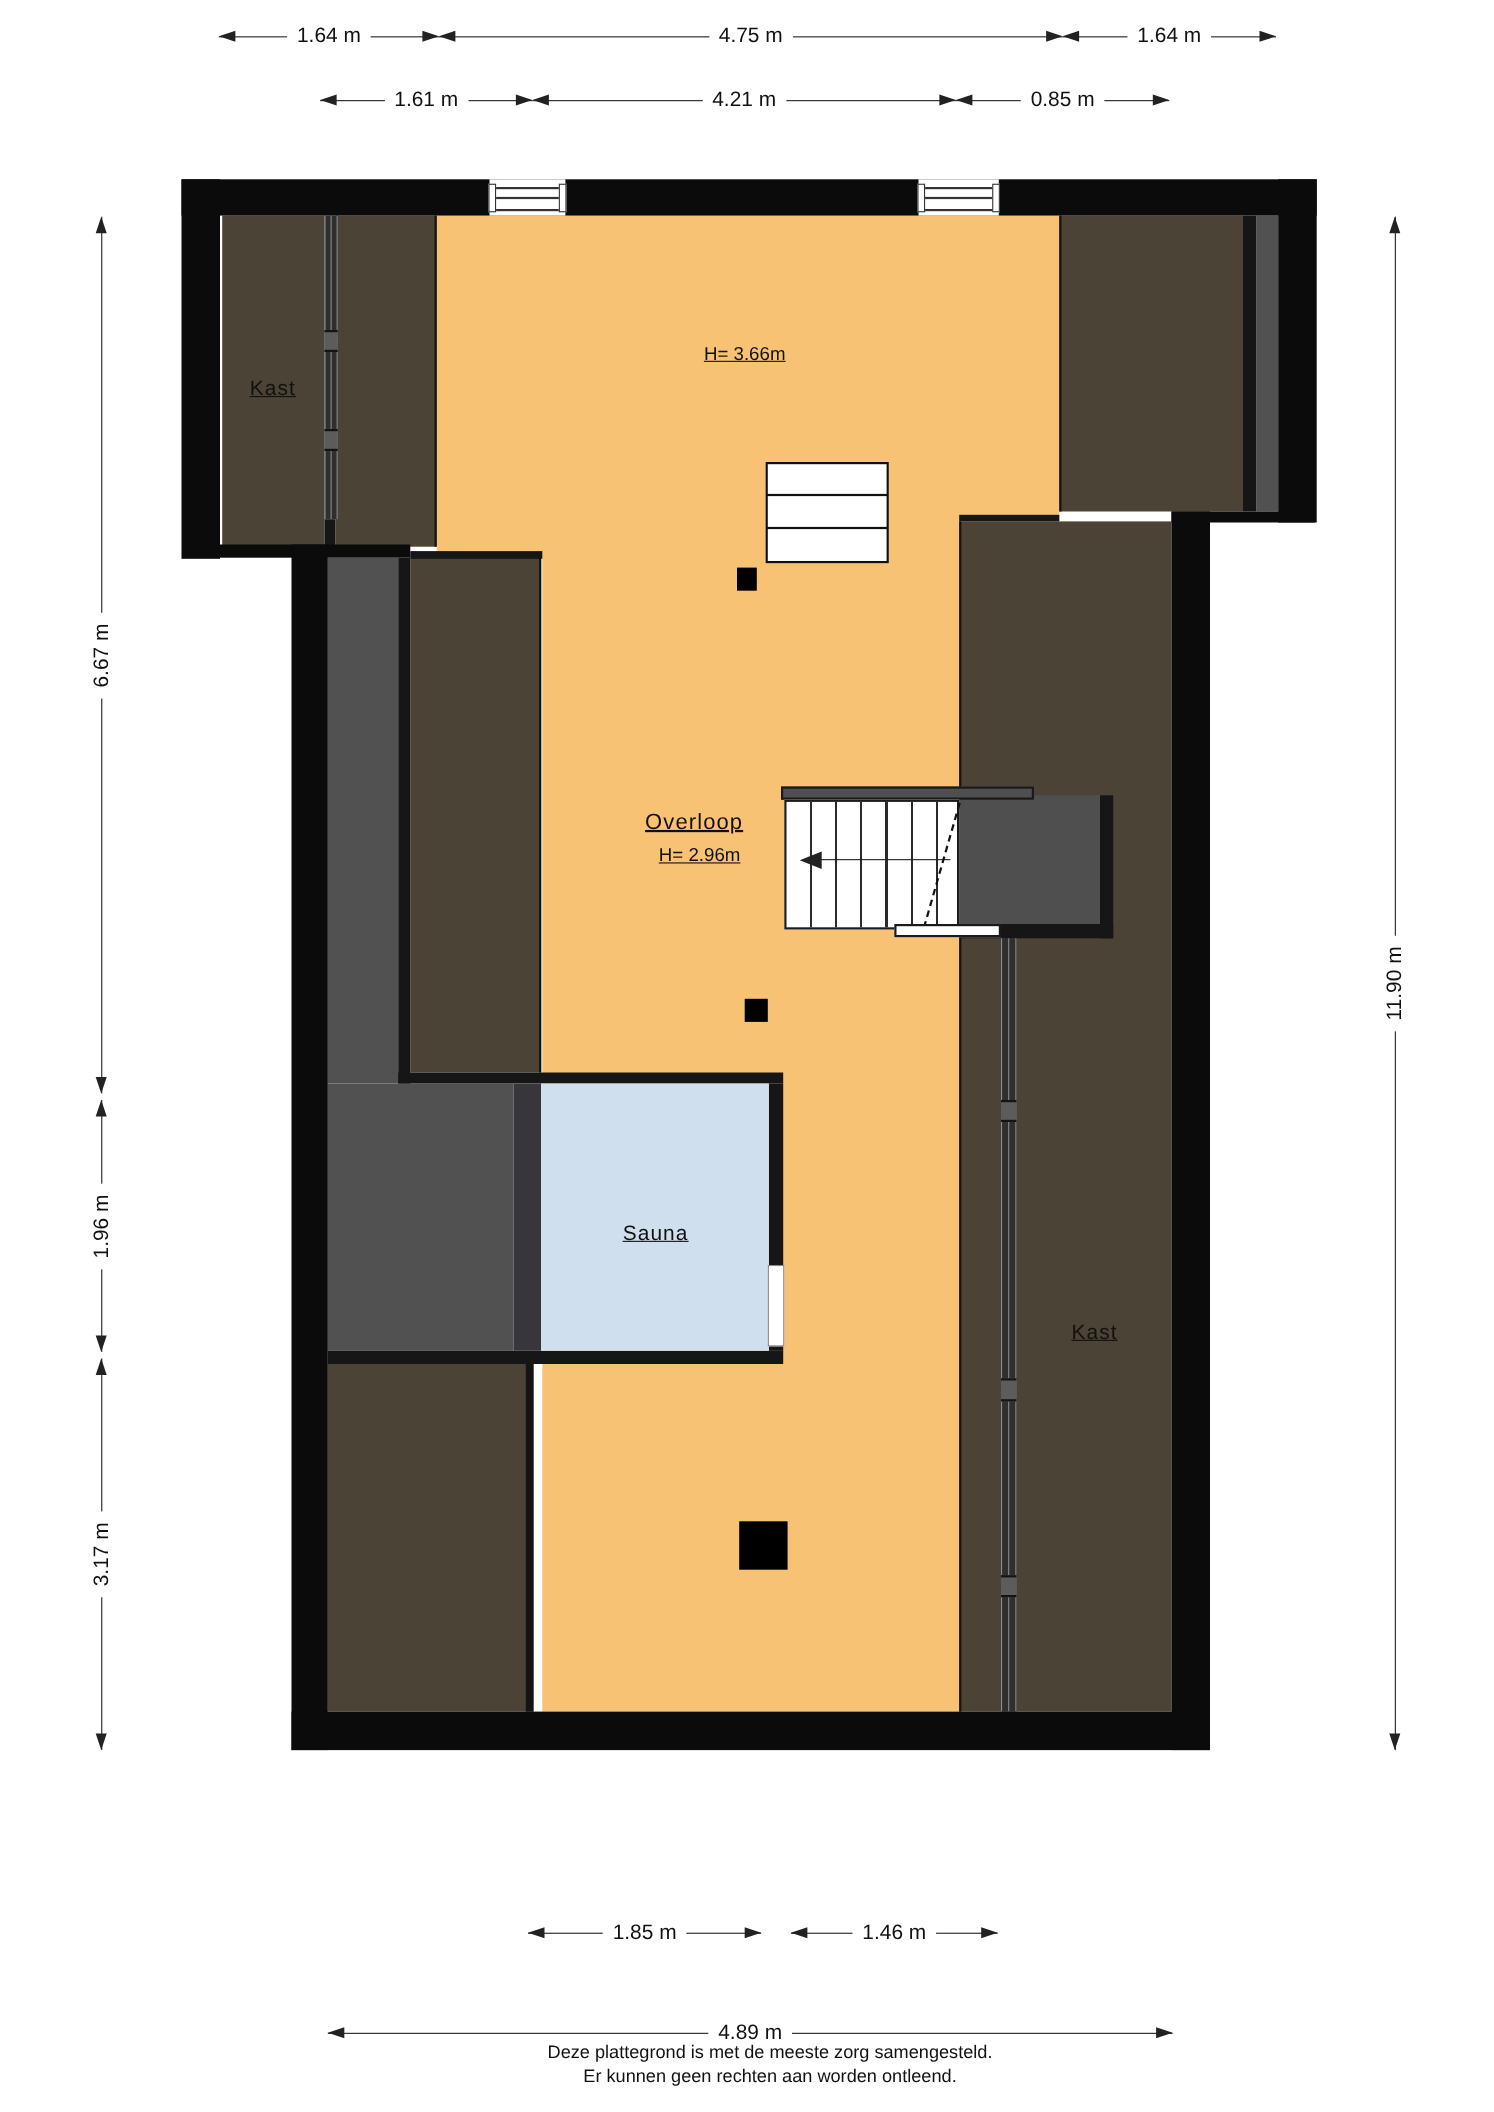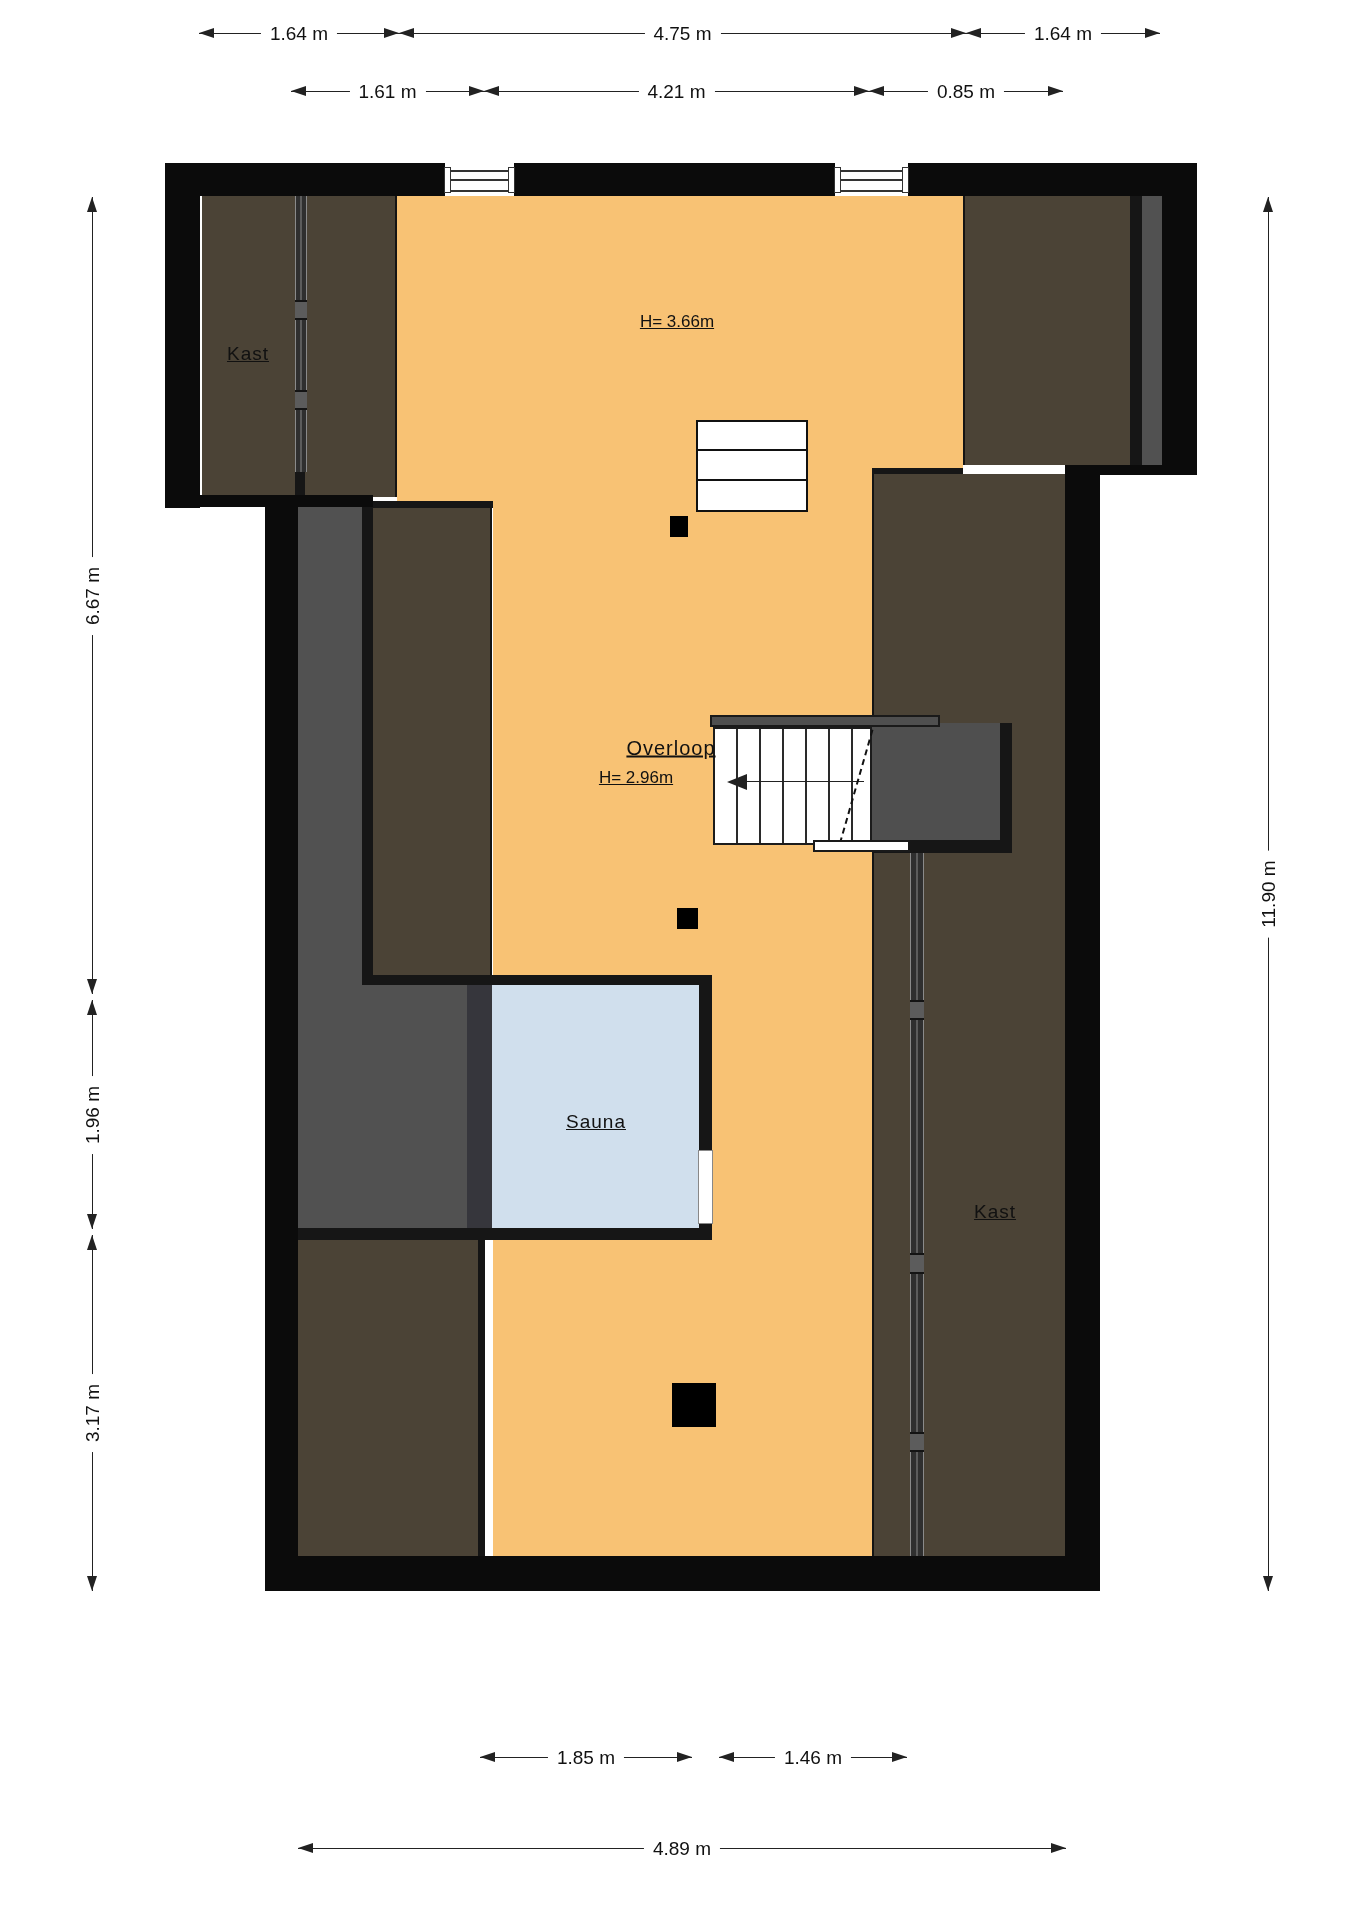--- a/index.html
+++ b/index.html
@@ -13,21 +13,21 @@
   .abs{position:absolute;}
   .floor{background:var(--floor);}
   .roof{background:var(--roof);}
   .grayzone{background:var(--gray);}
   .landing{background:var(--landing);}
   .wall{background:var(--wall);}
   .inner{background:var(--inner);}
   .saunafloor{background:var(--sauna);}
   .label{position:absolute;transform:translate(-50%,-50%);white-space:nowrap;color:var(--text);text-decoration:underline;}
   .lbl19{font-size:19px;letter-spacing:1px;}
-  .lbl20{font-size:20px;letter-spacing:1px;margin-left:40px;}
+  .lbl20{font-size:20px;letter-spacing:1px;}
   .lbl17{font-size:17px;}
   
   .win{position:absolute;background:#fff;}
   .winframe{position:absolute;left:0;right:0;top:7px;height:18px;border:2px solid #333;background:#fff;}
   .winline{position:absolute;left:0;right:0;top:7px;border-top:2px solid #333;}
   .wincapL{position:absolute;left:-1px;top:4px;width:5px;height:24px;border:1.5px solid #333;background:#fff;}
   .wincapR{position:absolute;right:-1px;top:4px;width:5px;height:24px;border:1.5px solid #333;background:#fff;}
   
   .strack{position:absolute;background:var(--track);border-left:1.5px solid #8a8a8a;border-right:1.5px solid #8a8a8a;}
   .strack .mid{position:absolute;left:50%;top:0;bottom:0;border-left:1.5px solid #8a8a8a;transform:translateX(-50%);}
@@ -218,14 +218,18 @@
       <i class="av d"></i>
       <span class="txt">3.17 m</span>
   </div>
 
   <div class="dimv" style="left:1268px;top:197px;height:1394px">
     <i class="av u"></i>
       <i class="av d"></i>
       <span class="txt">11.90 m</span>
   </div>
 
+  <div class="footer" style="top:1855px">
+    <div>Deze plattegrond is met de meeste zorg samengesteld.</div>
+    <div>Er kunnen geen rechten aan worden ontleend.</div>
+  </div>
 
 </div>
 
 </body></html>

